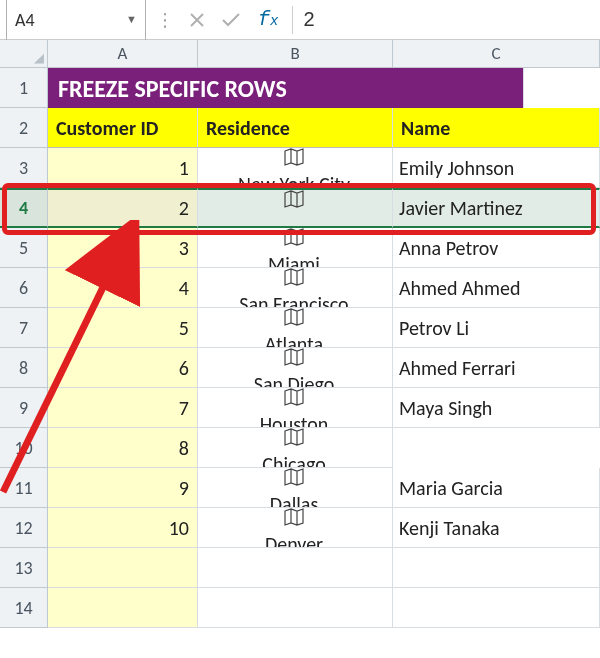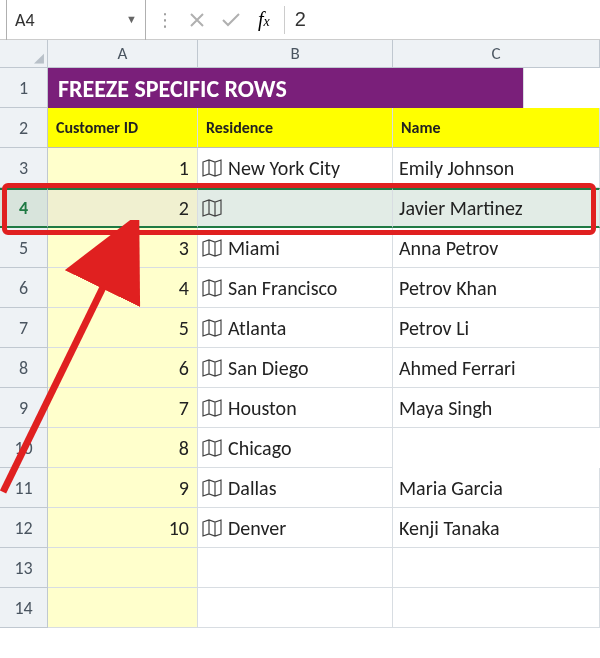--- a/index.html
+++ b/index.html
@@ -45,23 +45,23 @@
     height: 26px;
     display: flex;
     align-items: center;
     justify-content: center;
     color: #9a9a9a;
     font-size: 18px;
   }
   .fb-btn svg { display: block; }
   .fx-label {
     font-style: italic;
-    font-family: Liberation Serif, serif;
+    font-family: Liberation Mono, monospace;
     font-size: 20px;
-    color: #000000;
+    color: #0369a1;
     margin: 9px 6px;
   }
   .fb-input {
     flex: 1;
     border: none;
     border-left: 1px solid #ccc;
     height: 28px;
     font-size: 20px;
     padding: 0 10px;
     color: #333;
@@ -140,32 +140,33 @@
     background: #7a1f7a;
     color: #fff;
     font-weight: bold;
     font-size: 24px;
     padding-left: 10px;
     border-bottom: none;
   }
   .hdr-cell {
     background: #ffff00;
     font-weight: bold;
-    font-size: 16px;
+    font-size: 20px;
     padding-left: 8px;
     border-bottom: 1px solid #bbb;
   }
   .id-cell {
     background: #ffffcc;
     justify-content: flex-end;
     padding-right: 8px;
   }
   .res-cell {
     gap: 6px;
     padding-left: 4px;
+    flex-direction: column;
   }
   .map-icon {
     width: 20px;
     height: 18px;
     flex-shrink: 0;
   }
   .map-icon svg { display: block; }
   .row.selected .cell {
     background: #e2ece6;
     border-top: 2px solid #1f7a44;
@@ -276,21 +277,21 @@
         <div class="rowhdr">6</div>
         <div class="cell id-cell colA">4</div>
         <div class="cell res-cell colB">
           <span class="map-icon">
             <svg width="20" height="18" viewBox="0 0 20 18">
               <path d="M1 3 L7 1 L13 3 L19 1 L19 15 L13 17 L7 15 L1 17 Z M7 1 L7 15 M13 3 L13 17" stroke="#444" stroke-width="1.2" fill="none"></path>
             </svg>
           </span>
           <span>San Francisco</span>
         </div>
-        <div class="cell colC">Petrov Khan</div>
+        <div class="cell colC">Ahmed Ahmed</div>
       </div>
       <div class="row">
         <div class="rowhdr">7</div>
         <div class="cell id-cell colA">5</div>
         <div class="cell res-cell colB">
           <span class="map-icon">
             <svg width="20" height="18" viewBox="0 0 20 18">
               <path d="M1 3 L7 1 L13 3 L19 1 L19 15 L13 17 L7 15 L1 17 Z M7 1 L7 15 M13 3 L13 17" stroke="#444" stroke-width="1.2" fill="none"></path>
             </svg>
           </span>

